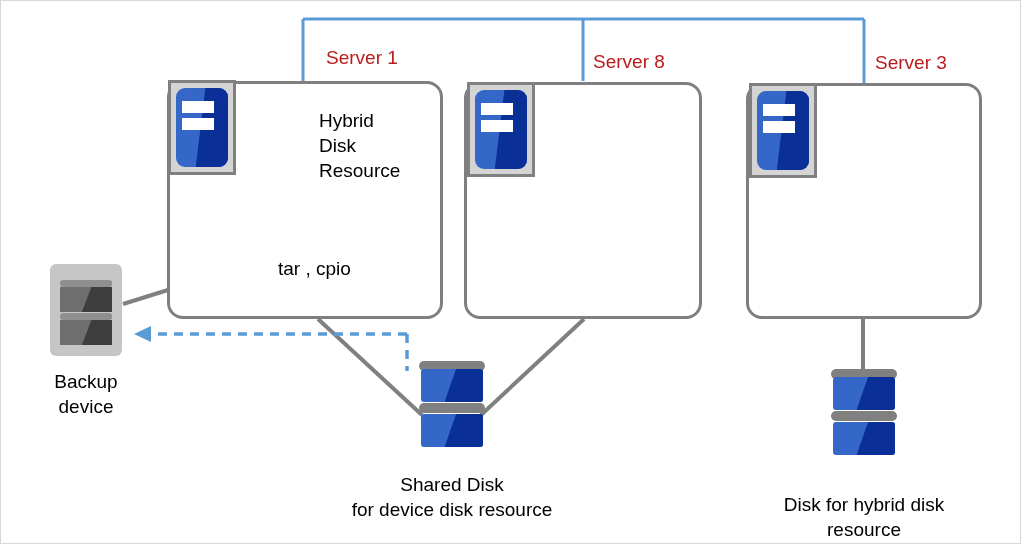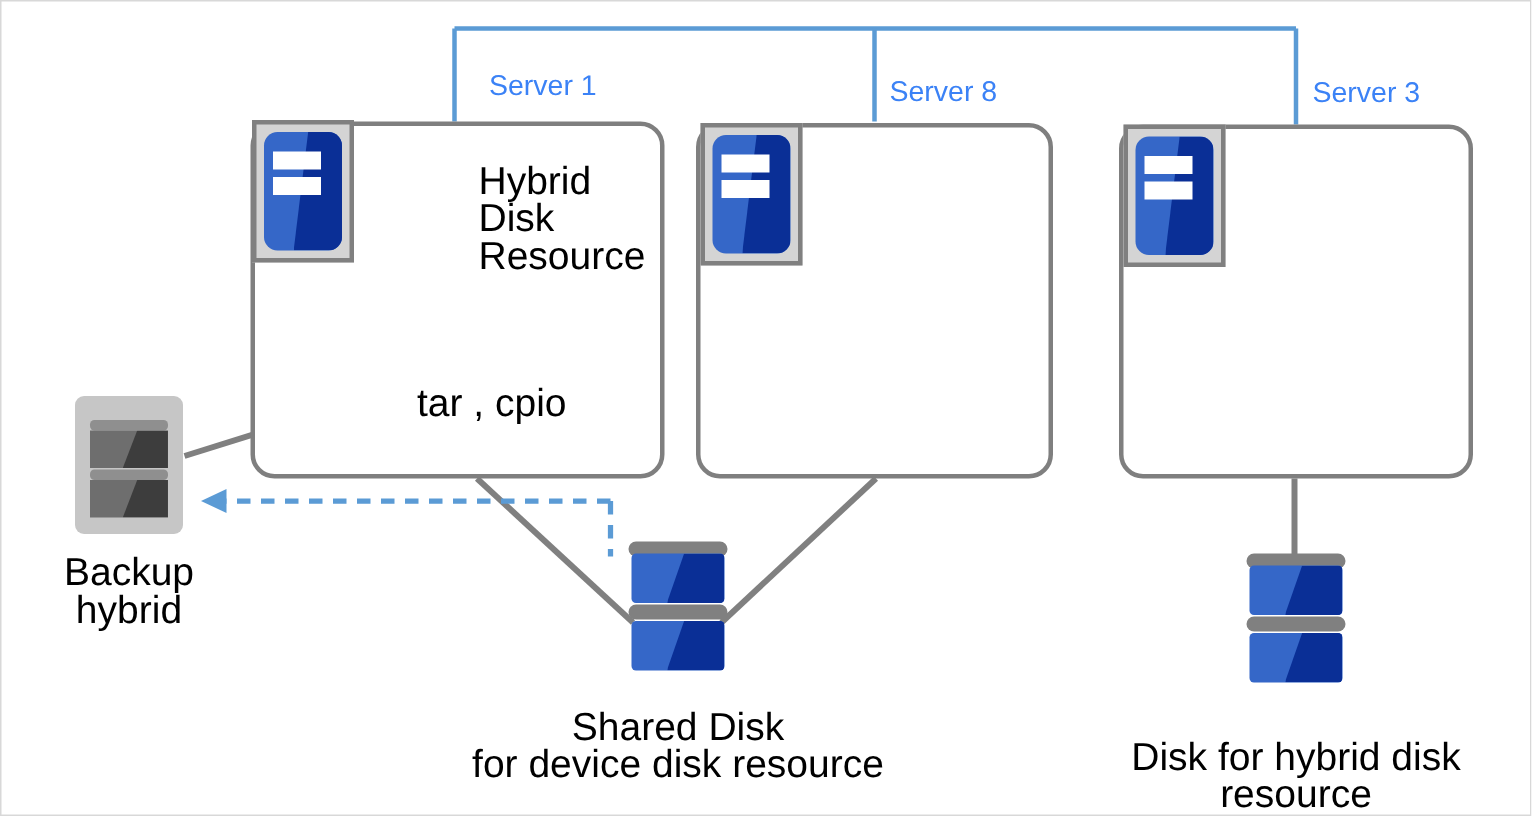--- a/index.html
+++ b/index.html
@@ -31,21 +31,21 @@
     border: 3px solid #7f7f7f;
     border-radius: 16px;
     background: #ffffff;
     box-sizing: border-box;
   }
 
   
   .server-label {
     position: absolute;
     font-size: 19px;
-    color: #3b82f6;
+    color: #b91c1c;
     white-space: nowrap;
     line-height: 1;
   }
 
   
   .server-icon {
     position: absolute;
     width: 68px;
     height: 95px;
     background: #d4d4d4;
@@ -78,21 +78,21 @@
     height: 12px;
     background: #ffffff;
     z-index: 2;
   }
   .server-bar.b1 { top: 17%; }
   .server-bar.b2 { top: 38%; }
 
   
   .text-block {
     position: absolute;
-    font-size: 26px;
+    font-size: 19px;
     color: #000000;
     line-height: 25px;
     white-space: pre-line;
   }
   .text-center {
     text-align: center;
   }
 
   
   .disk-stack {
@@ -255,21 +255,21 @@
 
   <div class="text-block" style="left:277px; top:255px;">tar , cpio</div>
 
   <div class="backup-device" style="left:49px; top:263px;">
     <div class="bk-band" style="top:16px;"></div>
     <div class="bk-body" style="top:23px;"></div>
     <div class="bk-band" style="top:49px;"></div>
     <div class="bk-body" style="top:56px;"></div>
   </div>
   <div class="text-block text-center" style="left:20px; top:368px; width:130px;">Backup
-hybrid</div>
+device</div>
 
   <div class="disk-stack" style="left:418px; top:360px;">
     <div class="disk-band" style="top:0px;"></div>
     <div class="disk-body" style="top:8px;"></div>
     <div class="disk-band" style="top:42px;"></div>
     <div class="disk-body" style="top:53px;"></div>
   </div>
   <div class="text-block text-center" style="left:311px; top:471px; width:280px;">Shared Disk
 for device disk resource</div>
 

